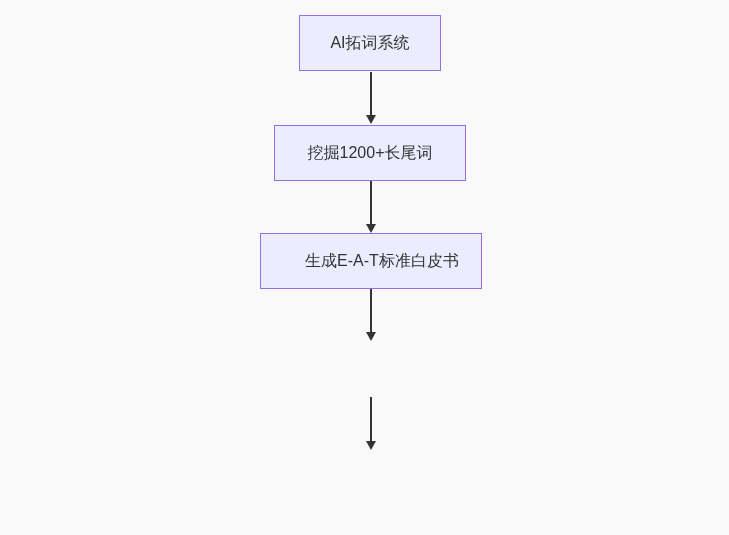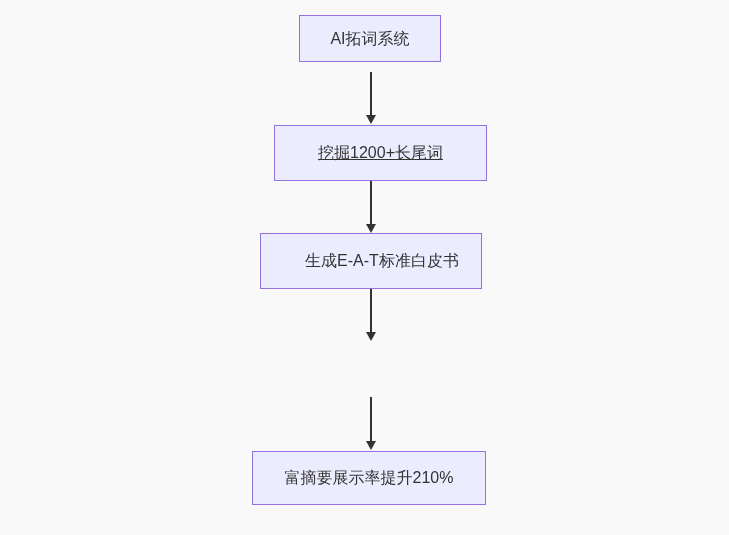--- a/index.html
+++ b/index.html
@@ -26,22 +26,22 @@
     border: 1.5px solid #9370db;
     display: flex;
     align-items: center;
     justify-content: center;
     color: #333333;
     font-size: 16px;
     line-height: 1.2;
     white-space: nowrap;
     text-align: center;
   }
-  .node-1 { left: 299px; top: 15px;  width: 142px; height: 47px; }
-  .node-2 { left: 274px; top: 125px; width: 213px; height: 56px; text-decoration: underline; }
+  .node-1 { left: 299px; top: 15px;  width: 142px; height: 56px; }
+  .node-2 { left: 274px; top: 125px; width: 192px; height: 56px; }
   .node-3 { left: 260px; top: 233px; width: 222px; height: 56px; padding-left: 22px; }
   .node-4 { left: 263px; top: 341px; width: 216px; height: 56px; }
   .node-5 { left: 252px; top: 451px; width: 234px; height: 54px; }
 
   .edge {
     position: absolute;
     left: 365px;
     width: 11px;
     display: flex;
     flex-direction: column;
@@ -96,17 +96,14 @@
     <span class="edge-line"></span>
     <span class="edge-head"></span>
   </div>
 
 
   <div class="edge edge-4">
     <span class="edge-line"></span>
     <span class="edge-head"></span>
   </div>
 
-  <div class="node node-5">
-    <span class="node-label">富摘要展示率提升210%</span>
-  </div>
 
 </div>
 
 </body></html>

